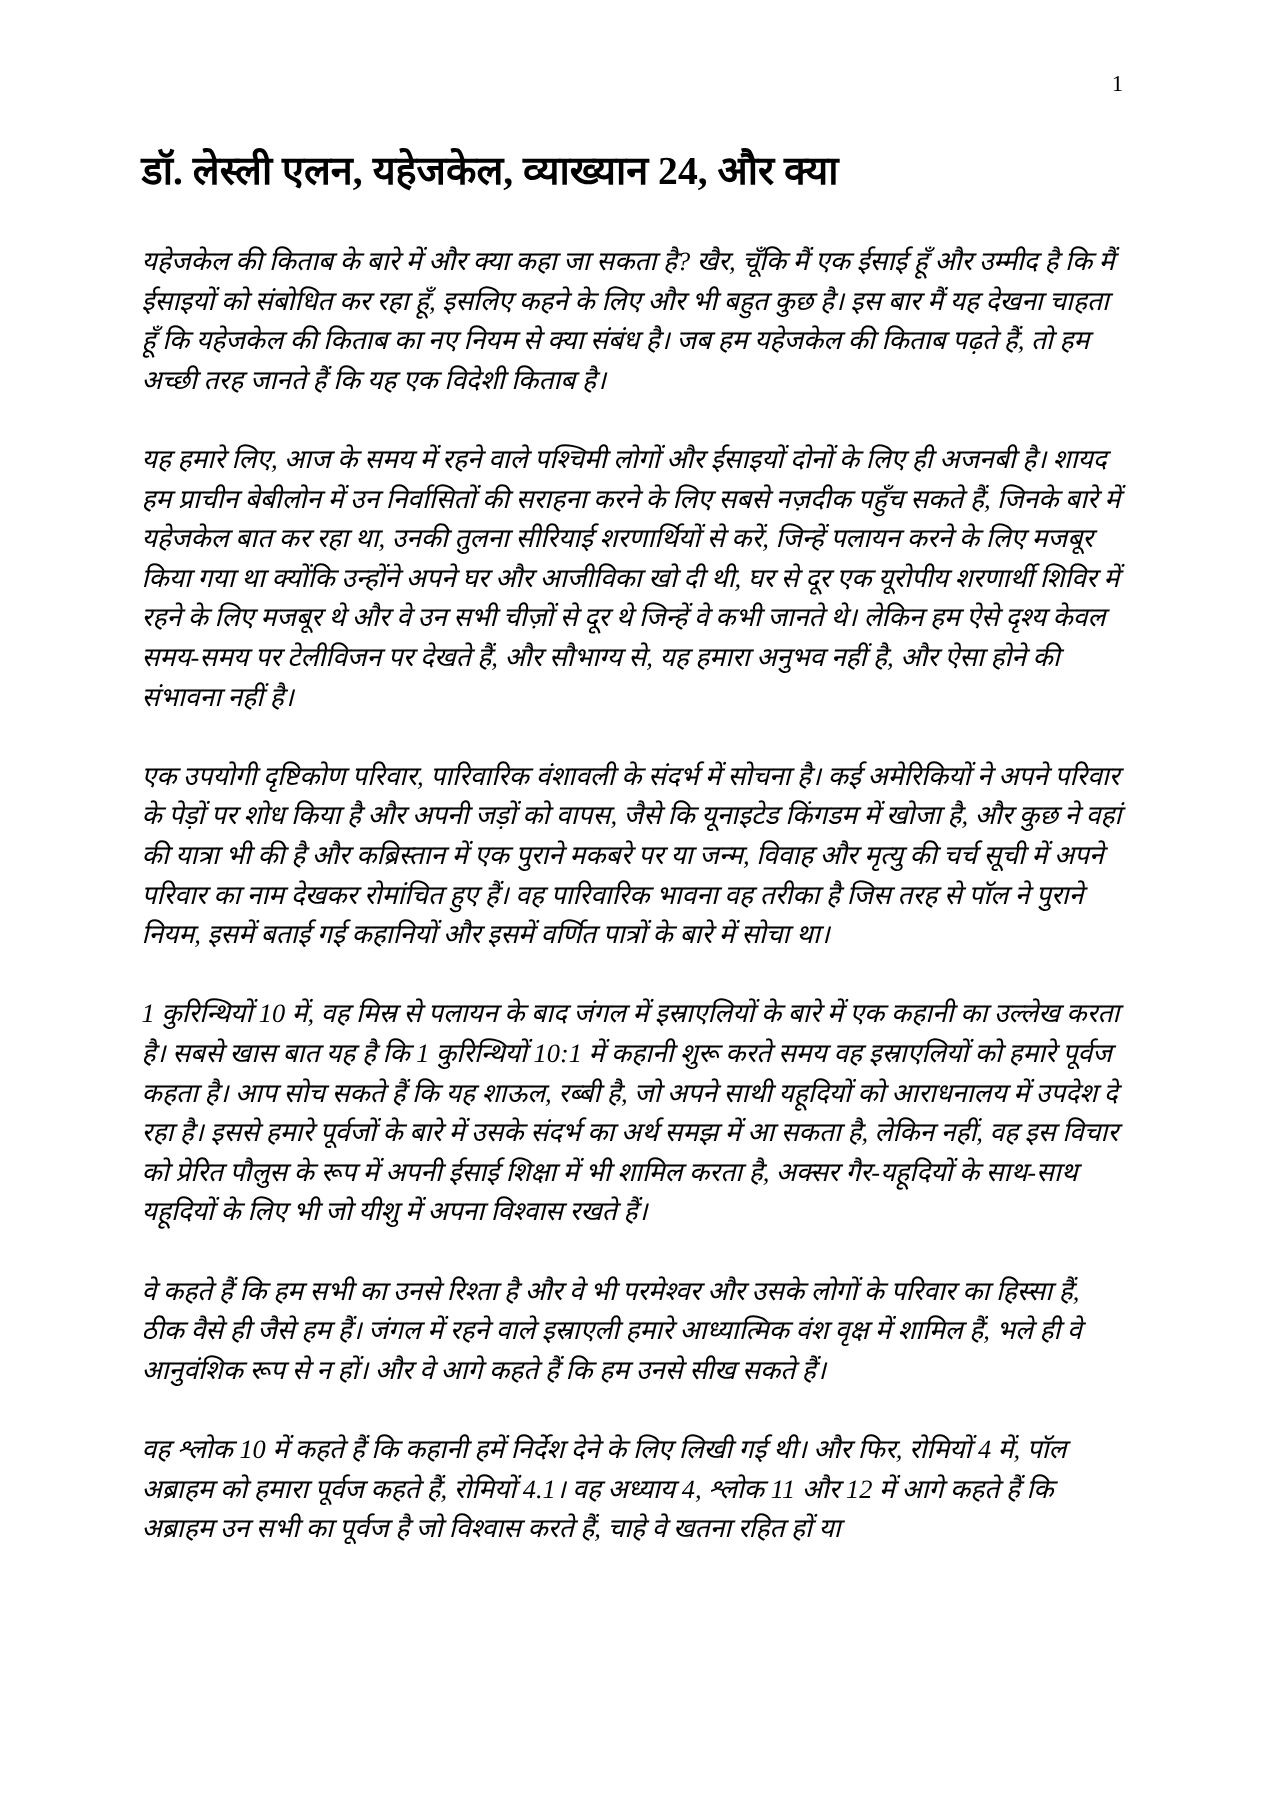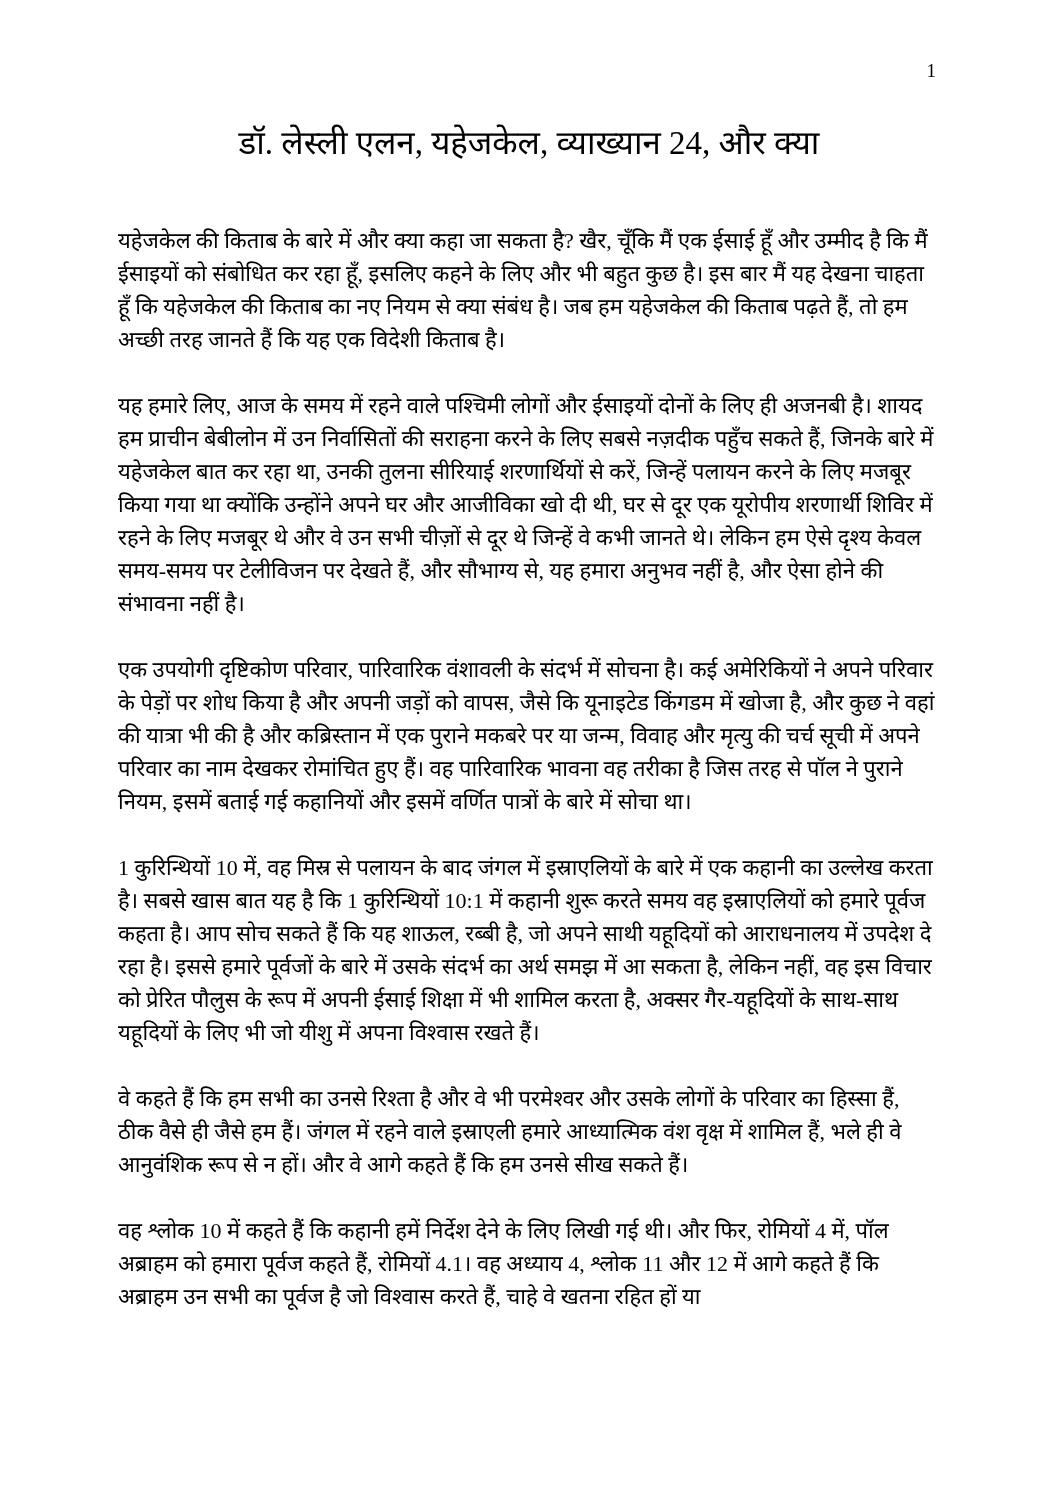--- a/index.html
+++ b/index.html
@@ -22,33 +22,34 @@
   }
   .page-number {
     position: absolute;
     top: 60px;
     right: 122px;
     font-size: 19px;
     color: #000000;
   }
   .doc-title {
     margin: 68px 0 0 0;
-    text-align: center;
+    text-align: left;
     font-size: 33px;
-    font-weight: normal;
+    font-weight: bold;
     line-height: 1.25;
   }
   .doc-copyright {
     margin: 8px 0 0 0;
     text-align: center;
     font-size: 21px;
     font-weight: normal;
   }
   .doc-body {
-    margin-top: 60px;
+    margin-top: 37px;
+    font-style: italic;
   }
   .doc-body p {
     font-size: 22px;
     line-height: 1.5;
     margin: 0 0 33px 0;
     text-align: left;
   }
   .doc-body p:last-child {
     margin-bottom: 0;
   }

